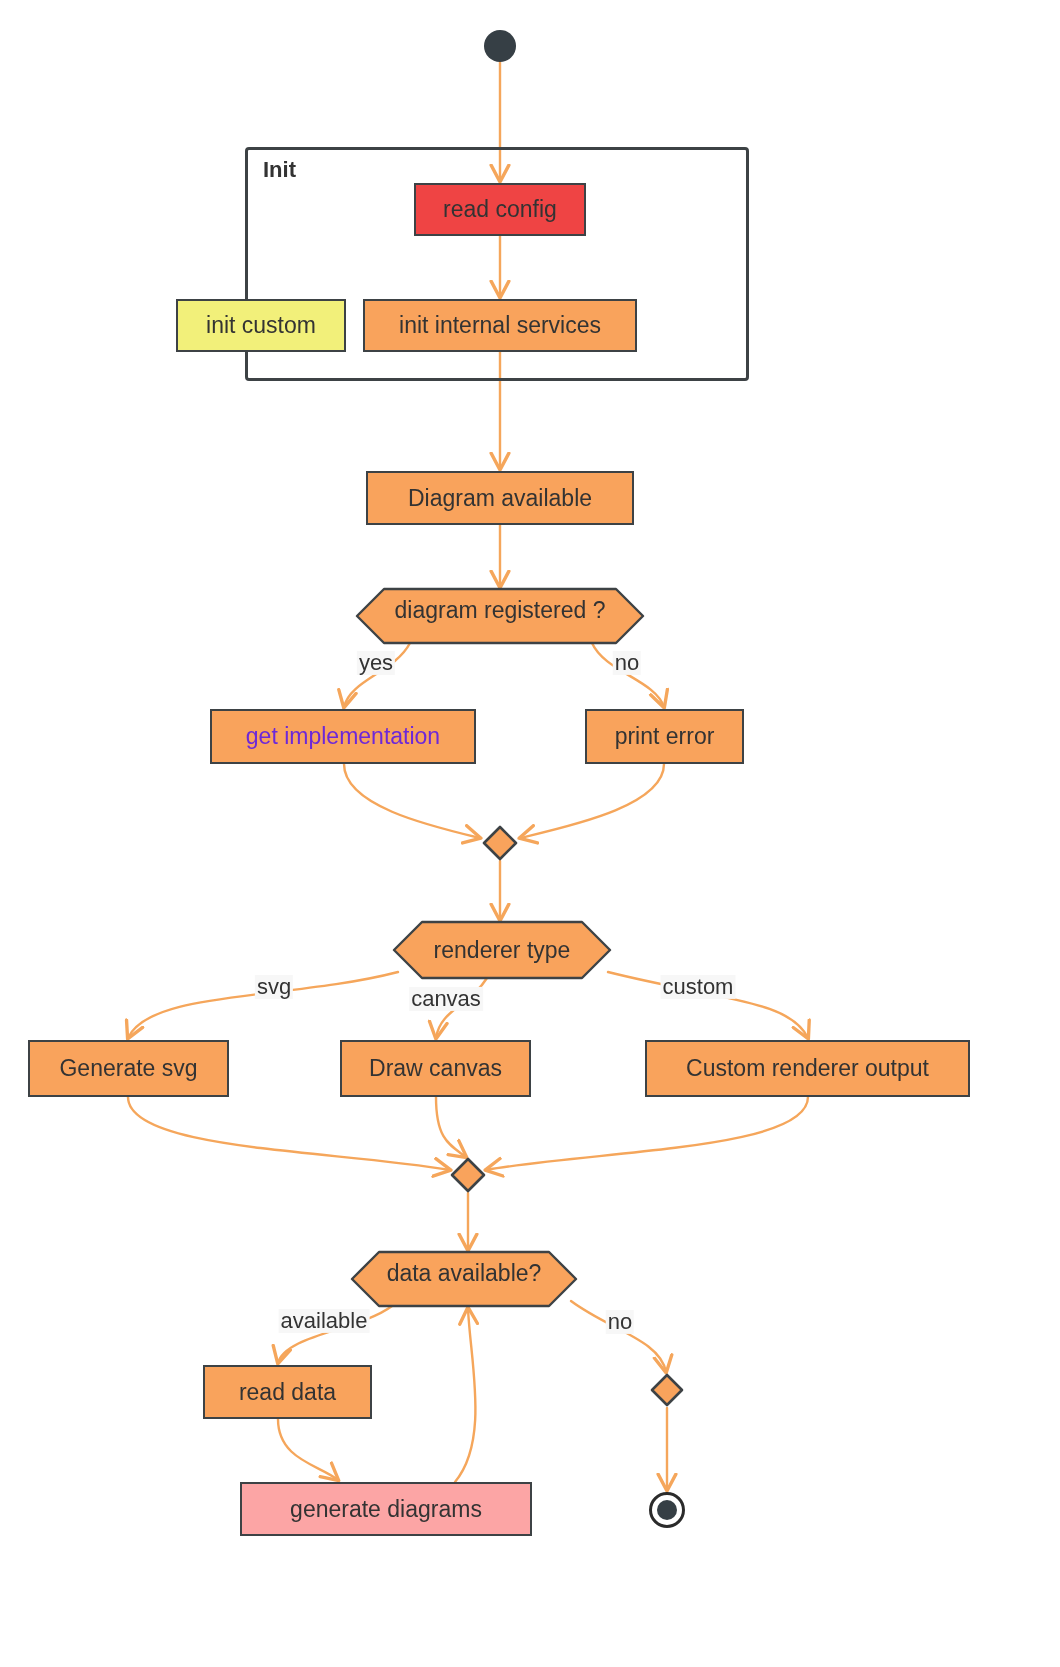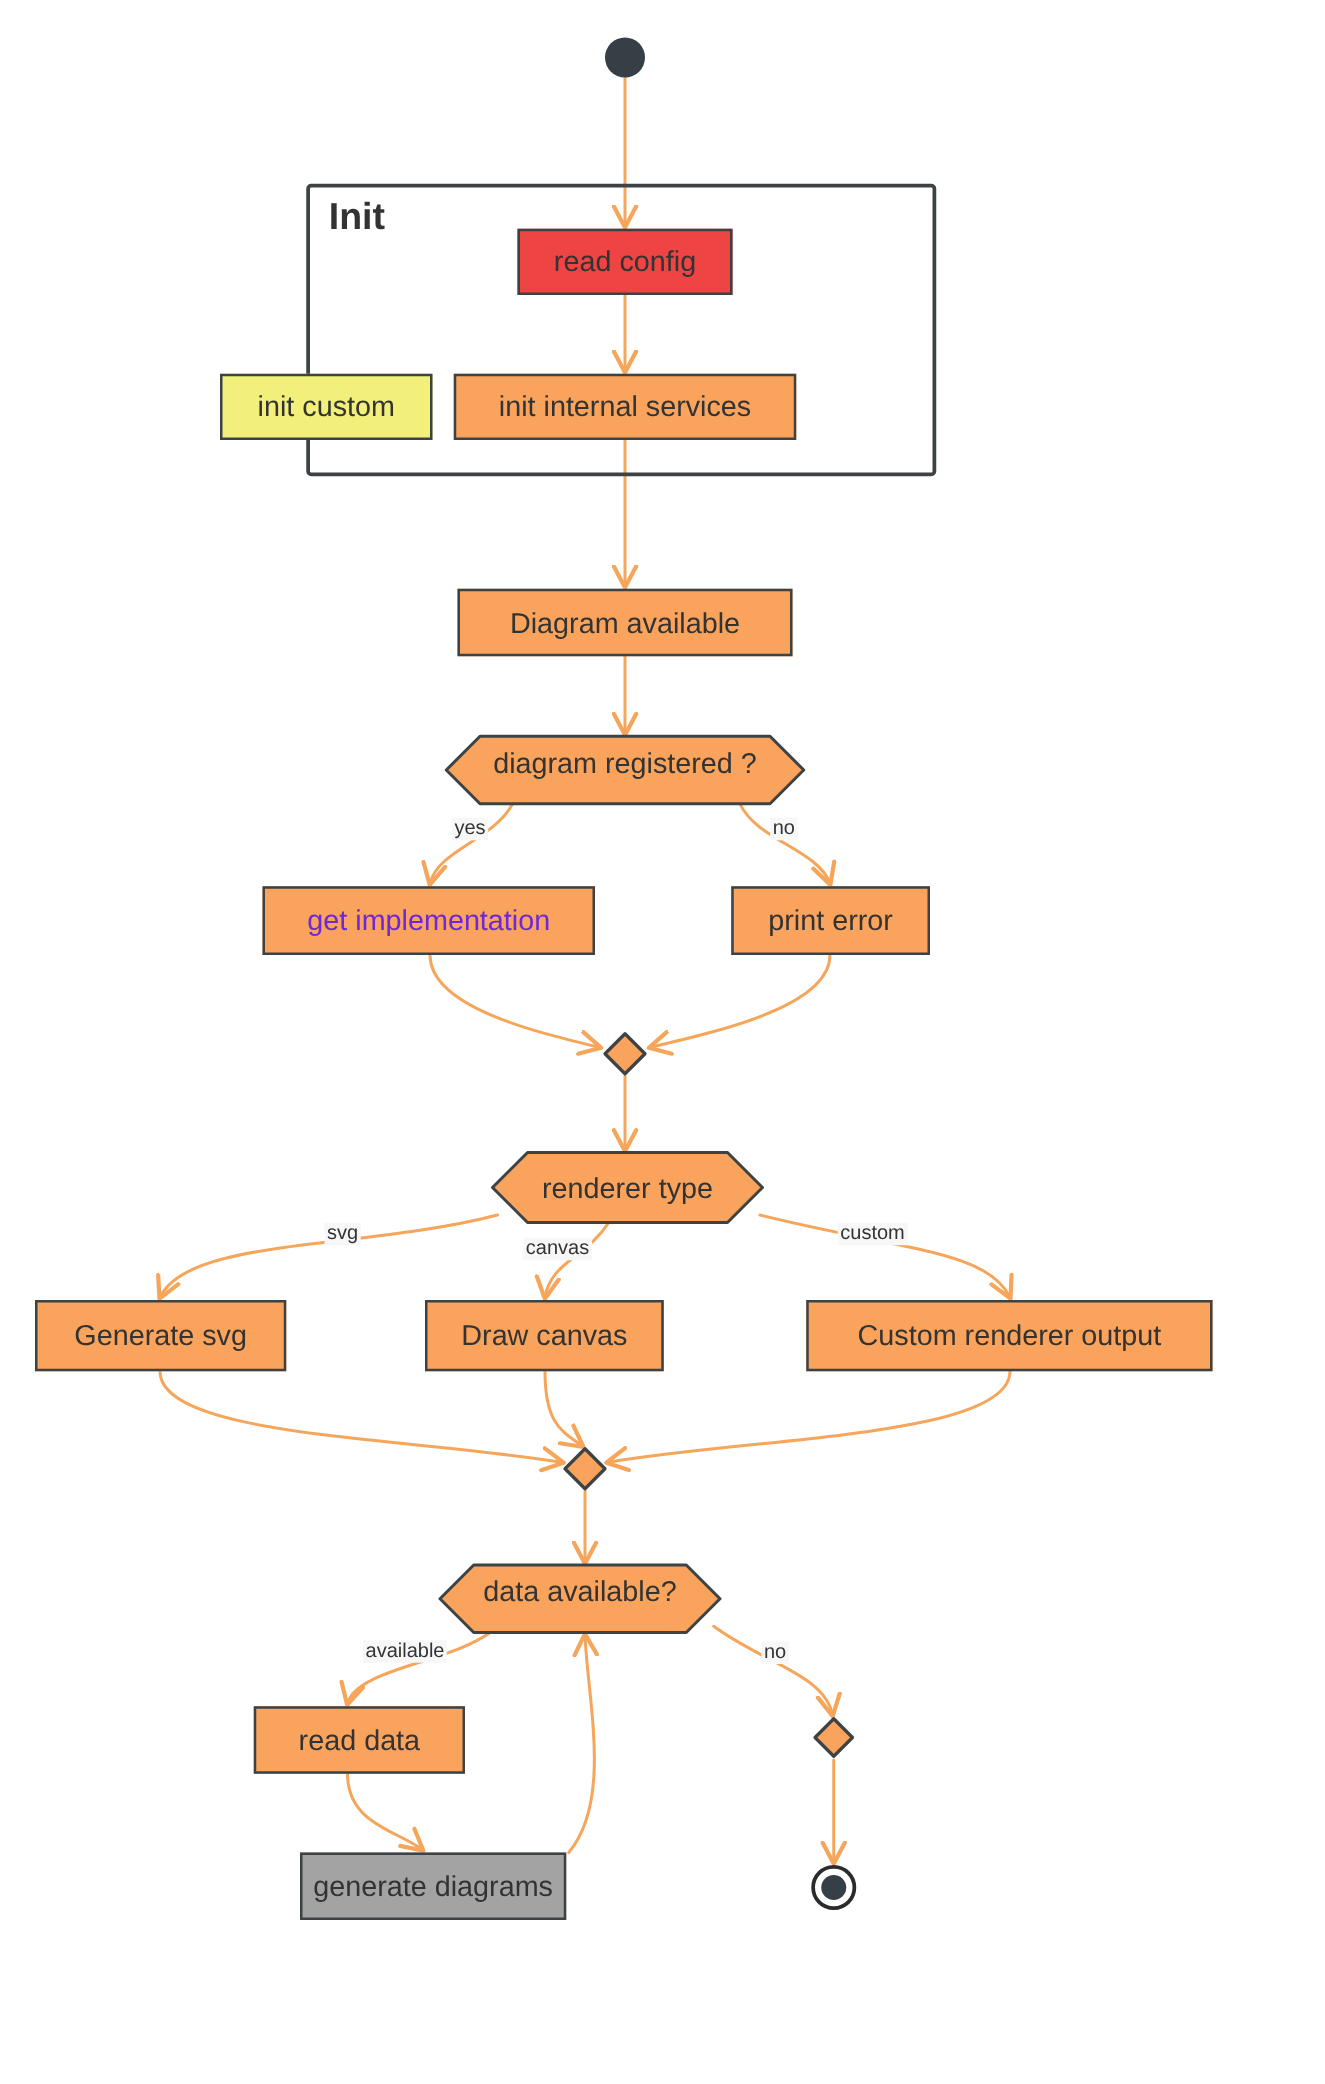--- a/index.html
+++ b/index.html
@@ -68,28 +68,28 @@
   }
   .composite {
     position: absolute;
     box-sizing: border-box;
     border: 3px solid #3d4245;
     border-radius: 4px;
     background: transparent;
   }
   .composite-title {
     position: absolute;
-    font-size: 30px;
+    font-size: 22px;
     font-weight: bold;
     color: #333333;
     white-space: nowrap;
   }
   .edge-label {
     position: absolute;
-    font-size: 16px;
+    font-size: 22px;
     color: #333333;
     background: #f7f7f7;
     padding: 0 2px;
     white-space: nowrap;
     transform: translate(-50%, -50%);
     line-height: 1.1;
     text-align: right;
   }
   .start-node {
     position: absolute;
@@ -176,21 +176,21 @@
       <div class="diamond" style="left: 450px; top: 1157px; width: 36px; height: 36px; z-index: 3;"><svg width="36" height="36" viewBox="0 0 36 36">
           <polygon points="18,2 34,18 18,34 2,18" fill="#f9a35c" stroke="#3d4245" stroke-width="2.6" stroke-linejoin="round"></polygon>
         </svg></div>
       <div class="hex-wrap" style="left: 352px; top: 1252px; width: 224px; height: 42px; z-index: 3;">
         <svg width="224" height="54" viewBox="0 0 224 54">
           <polygon points="0,27 27,0 197,0 224,27 197,54 27,54" fill="#f9a35c" stroke="#3d4245" stroke-width="2.4" stroke-linejoin="round"></polygon>
         </svg>
         <div class="hex-label" style="color: rgb(51, 51, 51);">data available?</div>
       </div>
       <div class="node rect-node" style="left: 203px; top: 1365px; width: 169px; height: 54px; background: rgb(249, 163, 92); border-color: rgb(61, 66, 69); color: rgb(51, 51, 51); z-index: 3;">read data</div>
-      <div class="node rect-node" style="left: 240px; top: 1482px; width: 213px; height: 54px; background: #a3a3a3; border-color: rgb(61, 66, 69); color: rgb(51, 51, 51); z-index: 3;">generate diagrams</div>
+      <div class="node rect-node" style="left: 240px; top: 1482px; width: 292px; height: 54px; background: #fca5a5; border-color: rgb(61, 66, 69); color: rgb(51, 51, 51); z-index: 3;">generate diagrams</div>
       <div class="diamond" style="left: 650px; top: 1373px; width: 34px; height: 34px; z-index: 3;"><svg width="34" height="34" viewBox="0 0 34 34">
           <polygon points="17,2 32,17 17,32 2,17" fill="#f9a35c" stroke="#3d4245" stroke-width="2.6" stroke-linejoin="round"></polygon>
         </svg></div>
       <div class="end-outer" style="left: 649px; top: 1492px; width: 36px; height: 36px; z-index: 3;"></div>
       <div class="end-inner" style="left: 656.56px; top: 1499.56px; width: 20.88px; height: 20.88px; background: rgb(54, 63, 69); z-index: 4;"></div>
     </div>
   <div id="labels-layer">
       <div class="edge-label" style="left: 376px; top: 663px; color: rgb(51, 51, 51); z-index: 5;">yes</div>
       <div class="edge-label" style="left: 627px; top: 663px; color: rgb(51, 51, 51); z-index: 5;">no</div>
       <div class="edge-label" style="left: 274px; top: 987px; color: rgb(51, 51, 51); z-index: 5;">svg</div>

